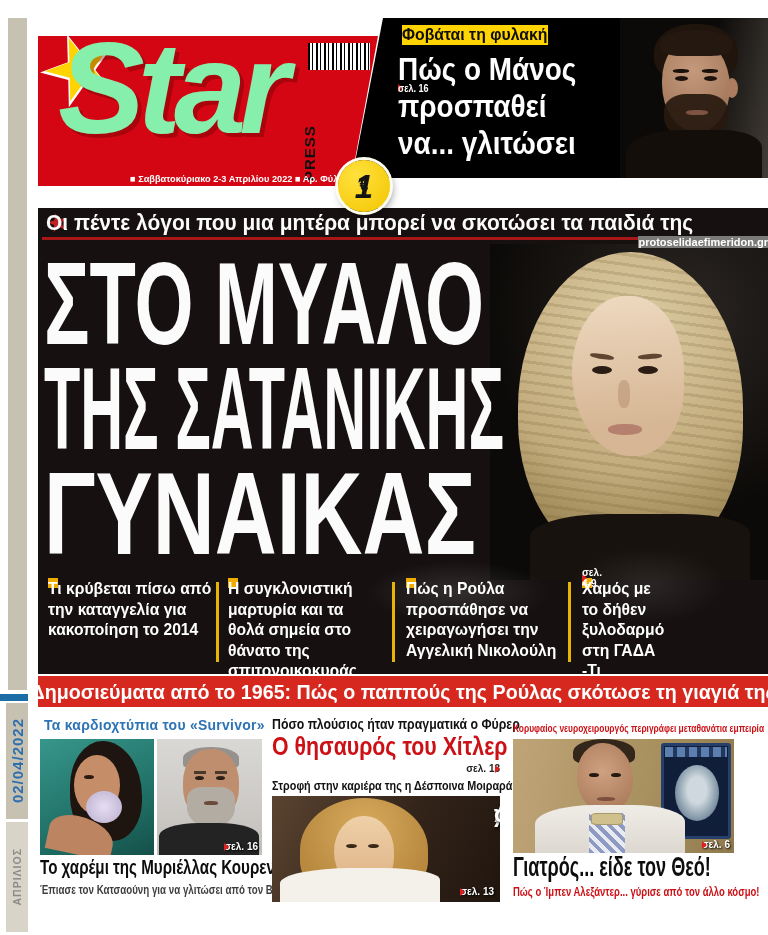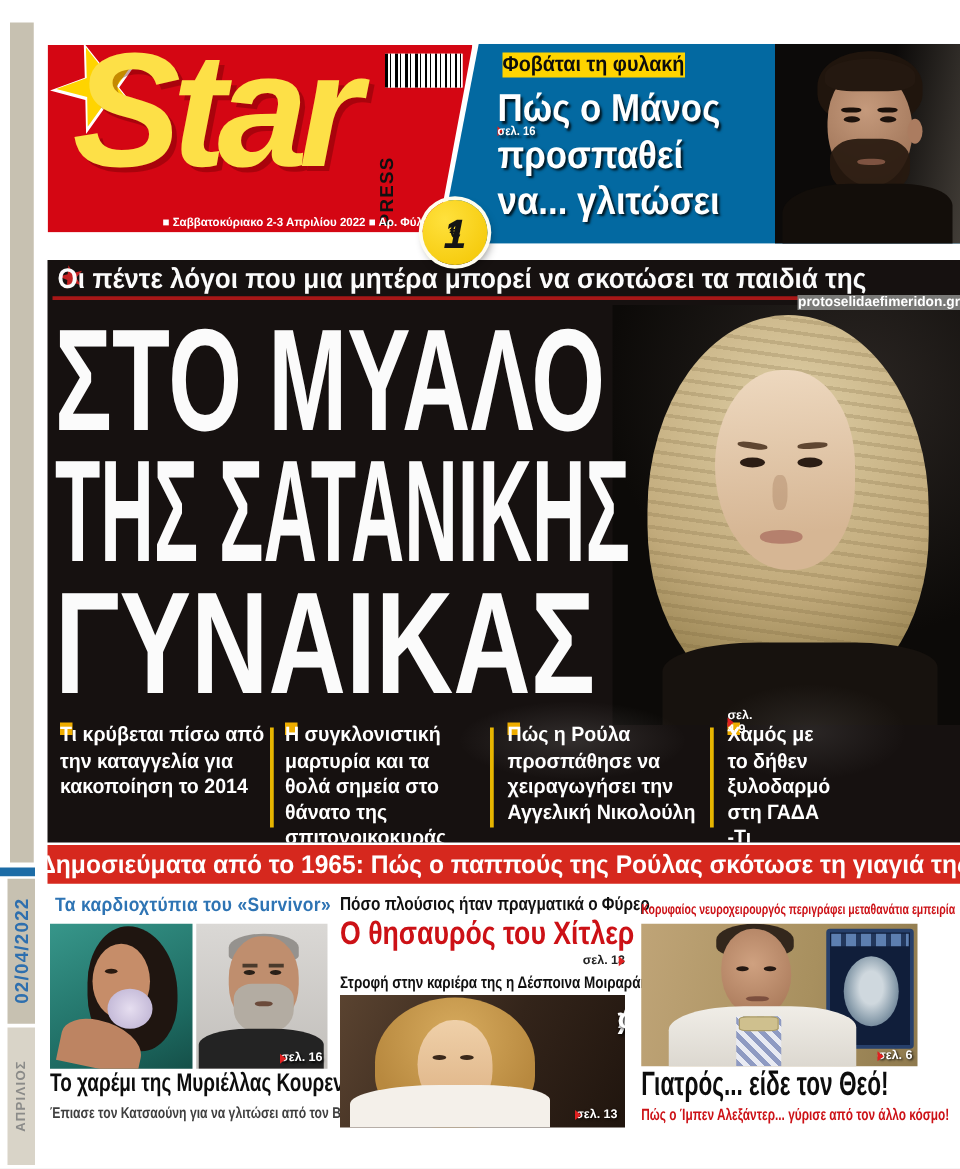--- a/index.html
+++ b/index.html
@@ -16,39 +16,39 @@
   .side-date span{position:static;writing-mode:vertical-rl;transform:rotate(180deg);color:#2e6fae;font-weight:bold;font-size:15px;letter-spacing:1px;}
   .side-month{left:6px;top:822px;width:22px;height:110px;background:#d9d4c8;display:flex;align-items:center;justify-content:center;}
   .side-month span{position:static;writing-mode:vertical-rl;transform:rotate(180deg);color:#8b8b89;font-weight:bold;font-size:10.5px;letter-spacing:1px;}
 
   
   .logo-box{left:38px;top:36px;width:340px;height:150px;background:#d40613;
             clip-path:polygon(0 0,100% 0,calc(100% - 28px) 100%,0 100%);overflow:hidden;}
   .star-w,.star-y{clip-path:polygon(50% 0%,61% 35%,98% 35%,68% 57%,79% 91%,50% 70%,21% 91%,32% 57%,2% 35%,39% 35%);}
   .star-w{left:2px;top:-4px;width:80px;height:76px;background:#ffffff;transform:rotate(-20deg);}
   .star-y{left:7px;top:0px;width:70px;height:66px;background:#ffd400;transform:rotate(-20deg);}
-  .logo-star{left:20px;top:-13px;font-size:130px;line-height:1;font-weight:bold;font-style:italic;color:#fde047;
+  .logo-star{left:20px;top:-13px;font-size:130px;line-height:1;font-weight:bold;font-style:italic;color:#86efac;
              letter-spacing:-7px;text-shadow:4px 4px 0 rgba(90,0,0,.35);}
   .logo-press{left:263px;top:53px;writing-mode:vertical-rl;transform:rotate(180deg);
               font-weight:bold;font-size:15px;color:#101010;letter-spacing:1px;height:92px;}
   .barcode{left:270px;top:7px;width:62px;height:27px;background:#fff;padding:3px;}
   .barcode i{position:static;display:block;width:100%;height:100%;
              background:repeating-linear-gradient(90deg,#000 0 2px,#fff 2px 4px,#000 4px 5px,#fff 5px 8px);}
   .logo-weekend{left:18px;top:100px;font-size:46px;line-height:1;font-weight:bold;font-style:italic;color:#ffd400;
                 letter-spacing:2px;text-shadow:2px 2px 0 #8a0505;}
   .issue-line{left:92px;top:137px;font-size:9.5px;font-weight:bold;color:#fff;transform:scaleX(.97);transform-origin:left top;}
   .price{left:338px;top:160px;width:52px;height:52px;border-radius:50%;z-index:7;
          background:radial-gradient(circle at 35% 30%,#ffe13d,#f3c500);
          box-shadow:0 0 0 3px #fffdf0,2px 4px 8px rgba(0,0,0,.45);
          display:flex;align-items:center;justify-content:center;}
   .price .p-num{position:static;font-size:33px;font-weight:bold;font-style:italic;color:#141414;line-height:1;}
   .price .p-cur{position:static;font-size:16px;font-weight:bold;color:#141414;margin-top:10px;}
 
   
-  .news-panel{left:352px;top:35px;width:416px;height:160px;background:#0369a1;
+  .news-panel{left:352px;top:18px;width:416px;height:160px;background:#000000;
               clip-path:polygon(31px 0,100% 0,100% 100%,0 100%);overflow:hidden;}
   .kicker{left:50px;top:7px;background:#ffd400;color:#0d0d0d;font-weight:bold;font-size:17px;
           padding:2px 9px 3px;transform:scaleX(.93);transform-origin:left top;white-space:nowrap;z-index:3;}
   .tr-headline{left:46px;top:33px;color:#fff;font-weight:bold;font-size:31px;line-height:37px;
                transform:scaleX(.9);transform-origin:left top;white-space:nowrap;z-index:3;
                text-shadow:2px 2px 2px rgba(0,0,0,.8);}
   .tr-footer{left:0;bottom:0;right:45px;height:22px;background:#ffd400;display:flex;align-items:center;justify-content:center;z-index:3;}
   .tr-footer span{position:static;color:#0d0d0d;font-weight:bold;font-size:16.5px;transform:scaleX(.95);white-space:nowrap;}
   .pref{display:inline-flex;align-items:center;font-size:10px;font-weight:bold;color:#fff;}
   .tri{display:inline-block;width:0;height:0;border-left:5px solid #e02020;border-top:4px solid transparent;

